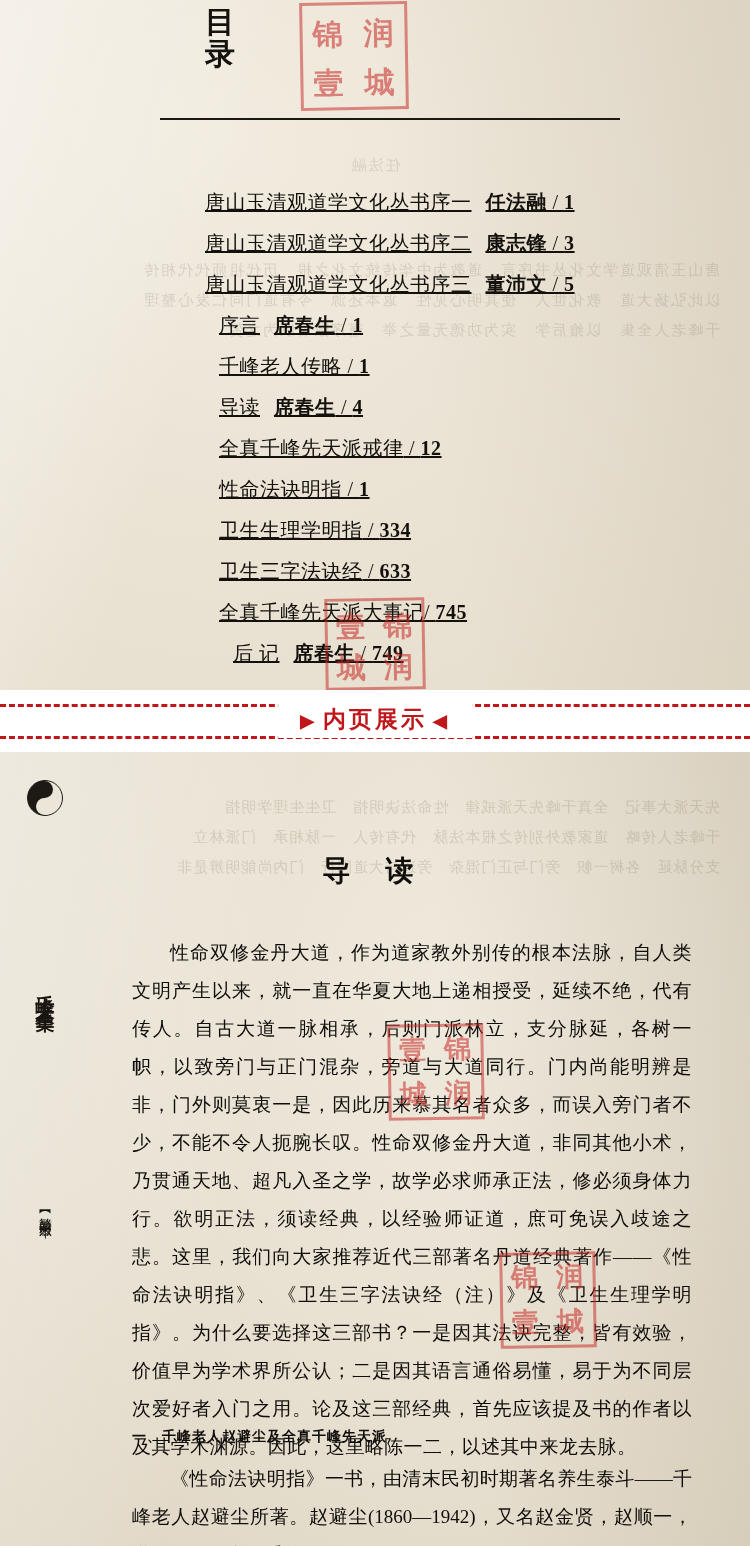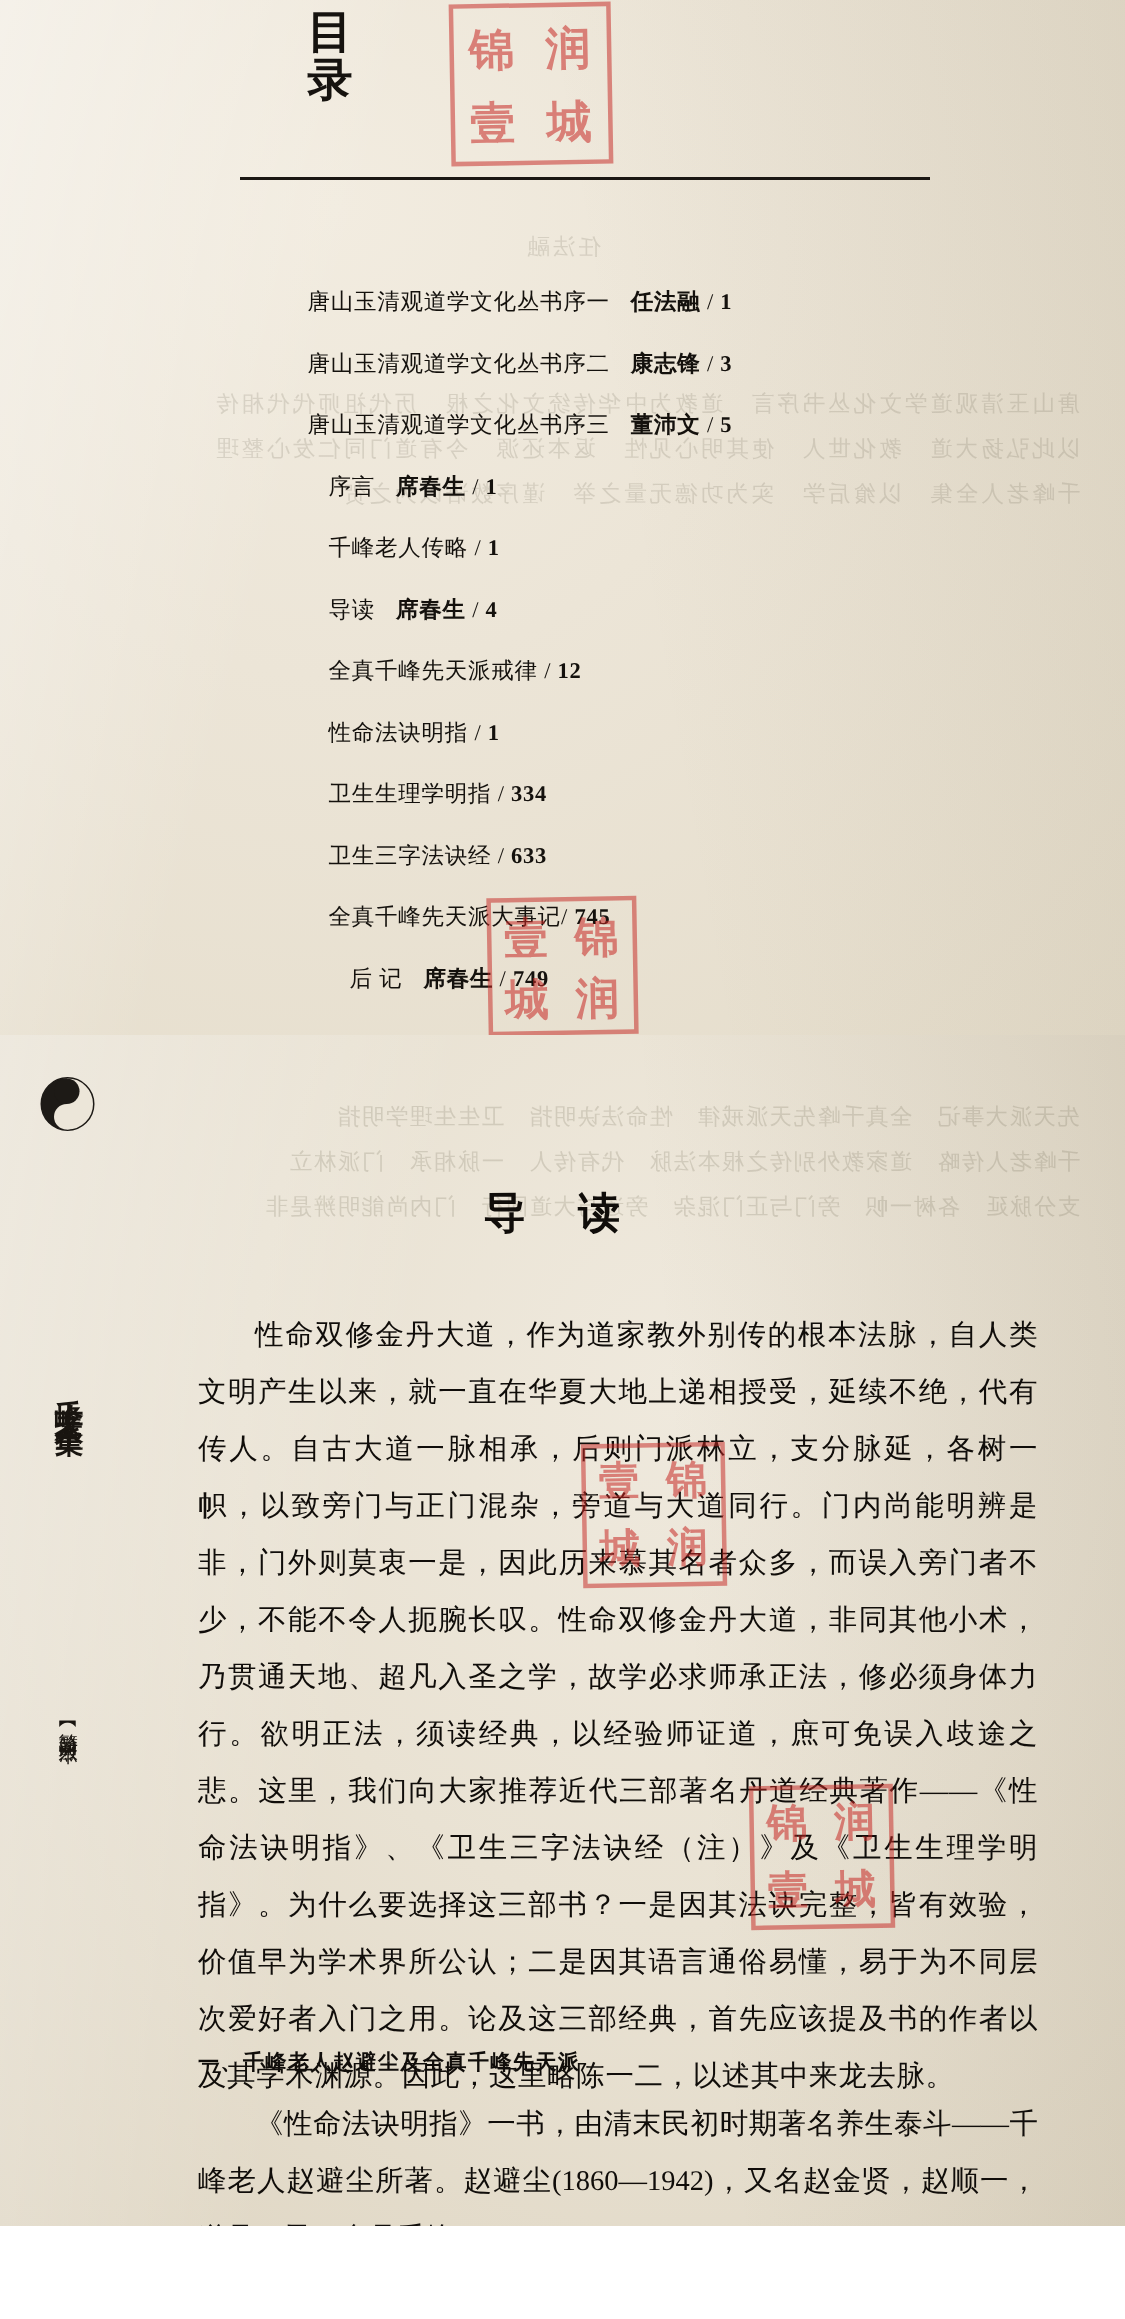--- a/index.html
+++ b/index.html
@@ -63,25 +63,26 @@
     left:160px;top:118px;
     width:460px;height:2px;
     background:#1b1713;
   }
   .toc-list{
     position:absolute;
     left:205px;top:182px;
     width:480px;
   }
   .toc-item{
-    font-size:15px;
+    font-size:20px;
     color:#14110d;
     line-height:41px;
     white-space:nowrap;
     letter-spacing:.5px;
+    text-decoration:underline;
   }
   .toc-item.lvl2{padding-left:14px;}
   .toc-item.lvl3{padding-left:28px;}
   .toc-item .author{
     font-weight:bold;
     margin-left:14px;
   }
   .toc-item .pg{font-weight:bold;}
 
   
@@ -338,20 +339,27 @@
     <div class="seal seal-2">
       <div class="seal-grid">
         <span>壹</span>
         <span>锦</span>
         <span>城</span>
         <span>润</span>
       </div>
     </div>
   </div>
 
+  <div class="divider">
+    <div class="dash top"></div>
+    <div class="dash bottom"></div>
+    <div class="lbl">
+      <span class="arrow">▶</span><span>内页展示</span><span class="arrow">◀</span>
+    </div>
+  </div>
 
   <div class="body-page">
 
     <div class="bleed-b">先天派大事记　全真千峰先天派戒律　性命法诀明指　卫生生理学明指
 千峰老人传略　道家教外别传之根本法脉　代有传人　一脉相承　门派林立
 支分脉延　各树一帜　旁门与正门混杂　旁道与大道同行　门内尚能明辨是非</div>
 
     <div class="spine">
       <div class="yinyang"></div>
       <div class="spine-title">千峰老人全集</div>

